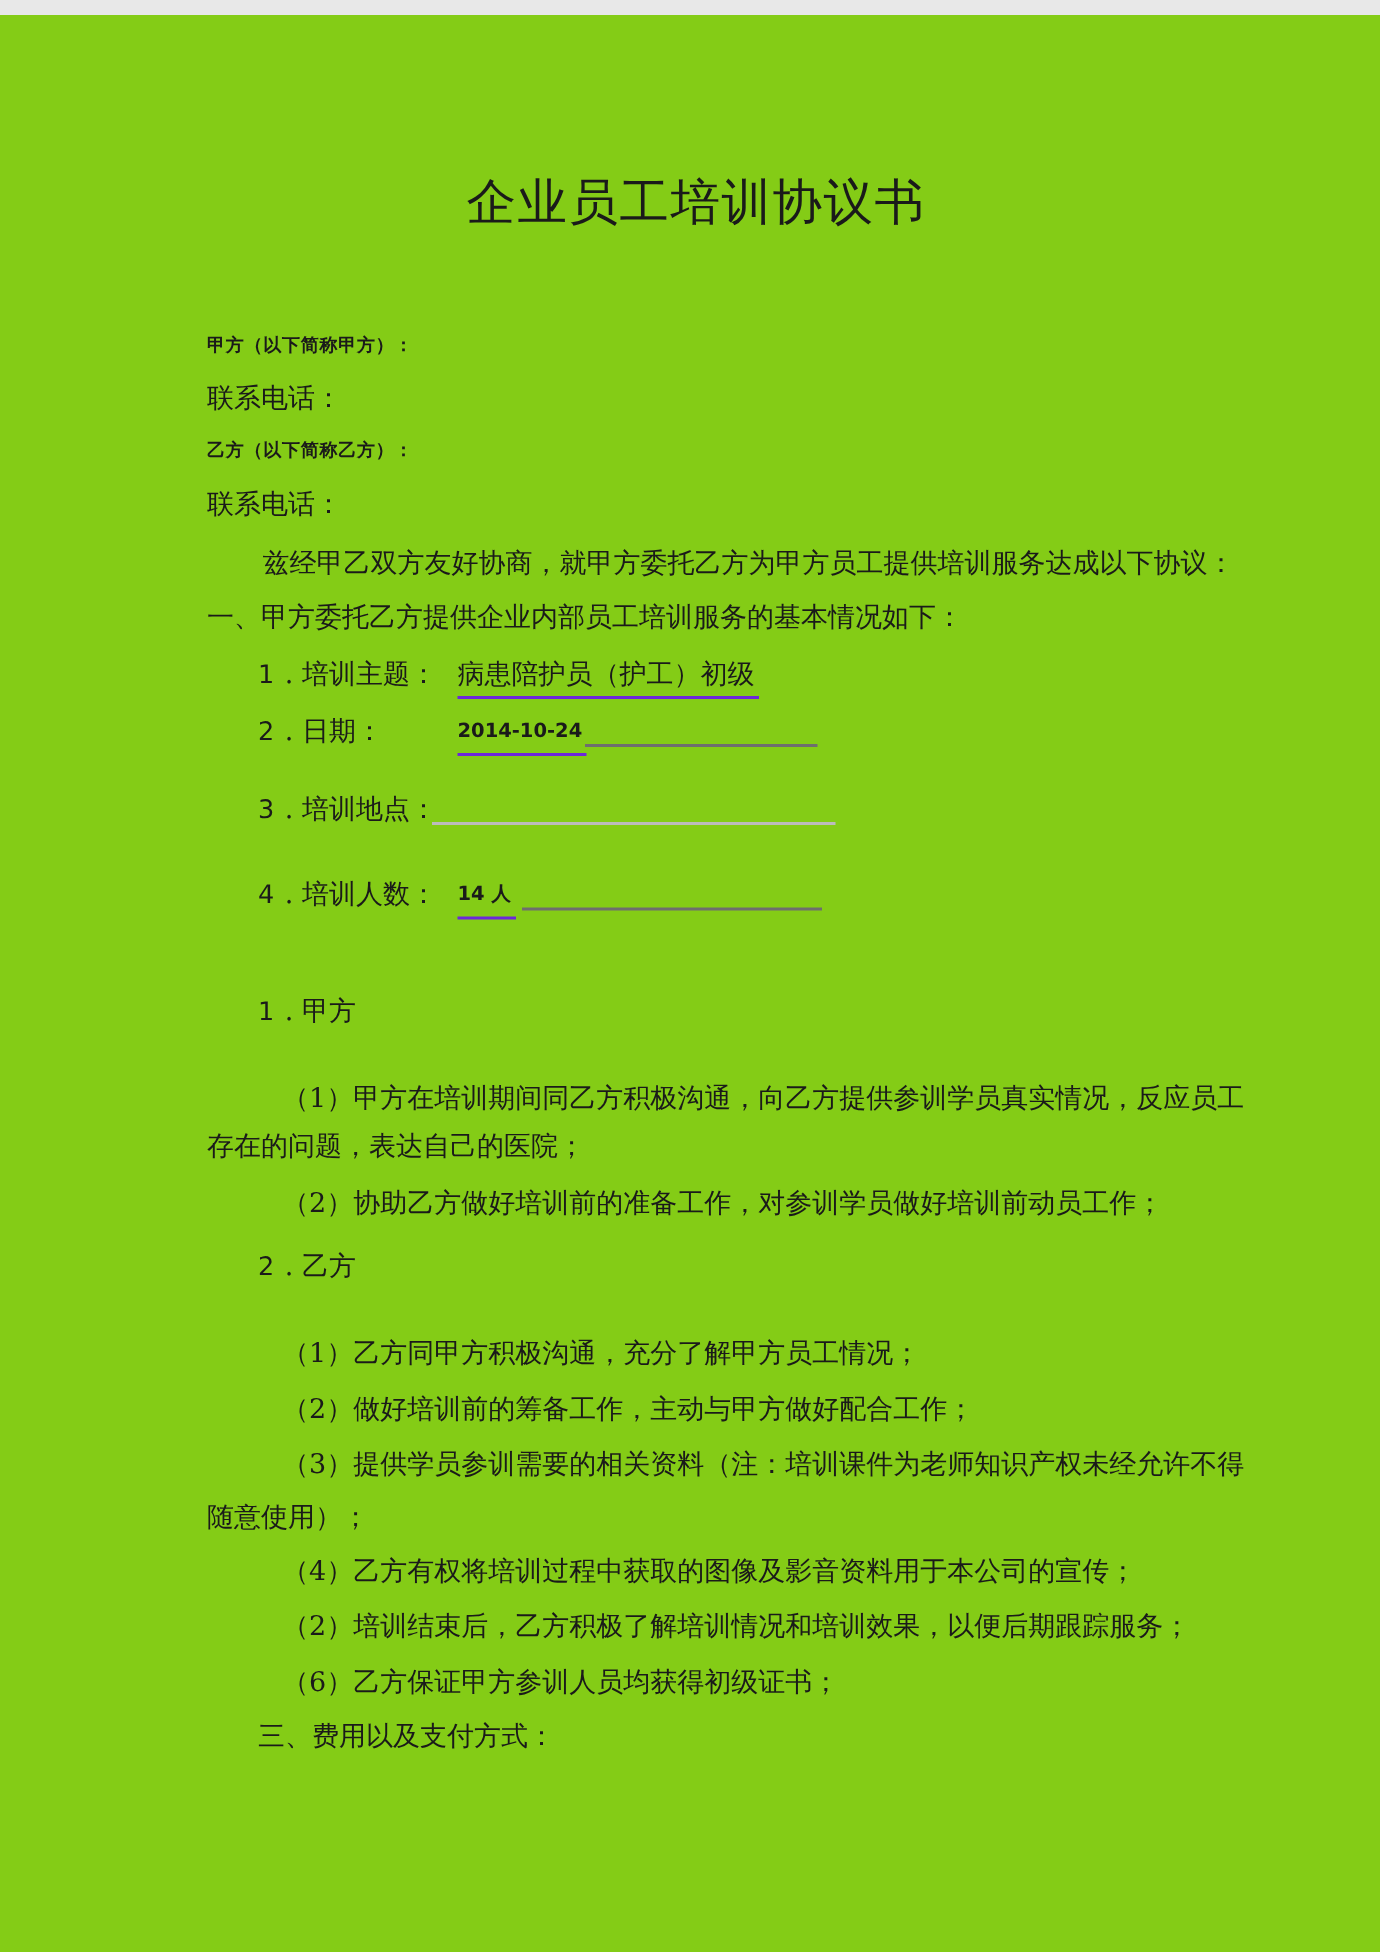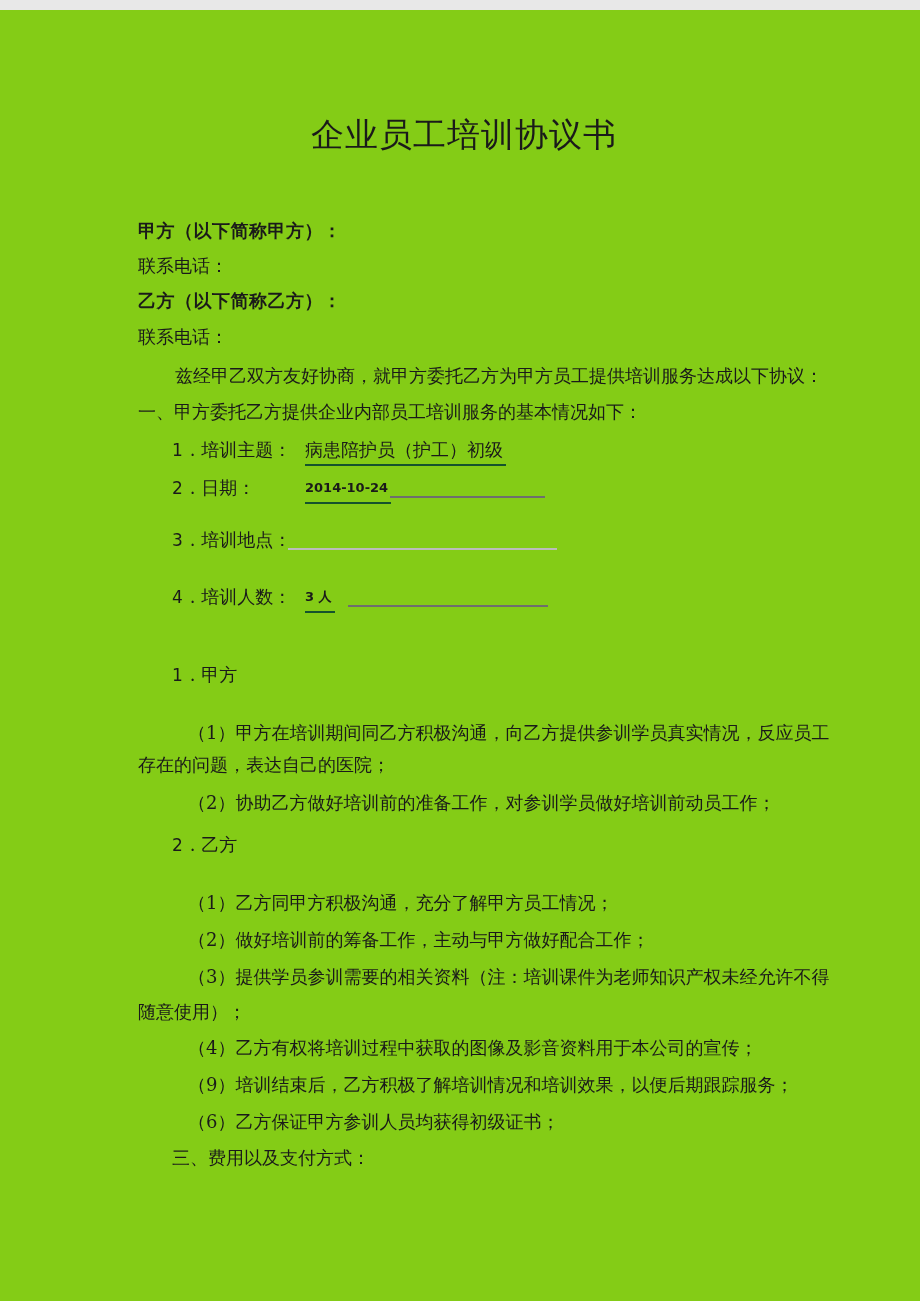--- a/index.html
+++ b/index.html
@@ -24,38 +24,38 @@
     letter-spacing: 1px;
     white-space: nowrap;
   }
   .line {
     position: absolute;
     font-size: 18px;
     line-height: 24px;
     white-space: nowrap;
   }
   .bold-line {
-    font-family: Liberation Sans, sans-serif;
+    font-family: Liberation Mono, monospace;
     font-weight: 700;
-    font-size: 18px;
+    font-size: 12px;
     letter-spacing: 0.5px;
   }
   .num {
     font-family: "DejaVu Sans", "Liberation Sans", sans-serif;
     font-size: 17px;
     margin-right: 7px;
   }
   .item { height: 26px; }
   .item .value {
     position: absolute;
     left: 133px;
     top: 0;
   }
   .ul-dark {
-    border-bottom: 2px solid #14532d;
+    border-bottom: 2px solid #6d28d9;
     padding: 0 3px 2px 0;
   }
   .sans-value {
     font-family: "DejaVu Sans", "Liberation Sans", sans-serif;
     font-weight: 700;
     font-size: 13px;
   }
   .blank-ul {
     position: absolute;
     top: 0;
@@ -92,21 +92,21 @@
     <span class="blank-ul" style="left:218px; width:155px;"></span>
   </div>
 
   <div class="line item" style="top:518px; left:172px;">
     <span class="num">3</span><span>. 培训地点：</span>
     <span class="blank-ul light" style="left:116px; width:269px;"></span>
   </div>
 
   <div class="line item" style="top:575px; left:172px;">
     <span class="num">4</span><span>. 培训人数：</span>
-    <span class="value sans-value ul-dark">3 人</span>
+    <span class="value sans-value ul-dark">14 人</span>
     <span class="blank-ul" style="left:176px; width:200px;"></span>
   </div>
 
 
   <div class="line item" style="top:653px; left:172px;">
     <span class="num">1</span><span>. 甲方</span>
   </div>
 
   <div class="line" style="top:711px; left:188px;">（1）甲方在培训期间同乙方积极沟通，向乙方提供参训学员真实情况，反应员工</div>
   <div class="line" style="top:743px; left:138px;">存在的问题，表达自己的医院；</div>
@@ -114,18 +114,18 @@
 
   <div class="line item" style="top:823px; left:172px;">
     <span class="num">2</span><span>. 乙方</span>
   </div>
 
   <div class="line" style="top:881px; left:188px;">（1）乙方同甲方积极沟通，充分了解甲方员工情况；</div>
   <div class="line" style="top:918px; left:188px;">（2）做好培训前的筹备工作，主动与甲方做好配合工作；</div>
   <div class="line" style="top:955px; left:188px;">（3）提供学员参训需要的相关资料（注：培训课件为老师知识产权未经允许不得</div>
   <div class="line" style="top:990px; left:138px;">随意使用）；</div>
   <div class="line" style="top:1026px; left:188px;">（4）乙方有权将培训过程中获取的图像及影音资料用于本公司的宣传；</div>
-  <div class="line" style="top:1063px; left:188px;">（9）培训结束后，乙方积极了解培训情况和培训效果，以便后期跟踪服务；</div>
+  <div class="line" style="top:1063px; left:188px;">（2）培训结束后，乙方积极了解培训情况和培训效果，以便后期跟踪服务；</div>
   <div class="line" style="top:1100px; left:188px;text-align:center;">（6）乙方保证甲方参训人员均获得初级证书；</div>
 
   <div class="line" style="top:1136px; left:172px;">三、费用以及支付方式：</div>
 
 </div>
 
 </body></html>

